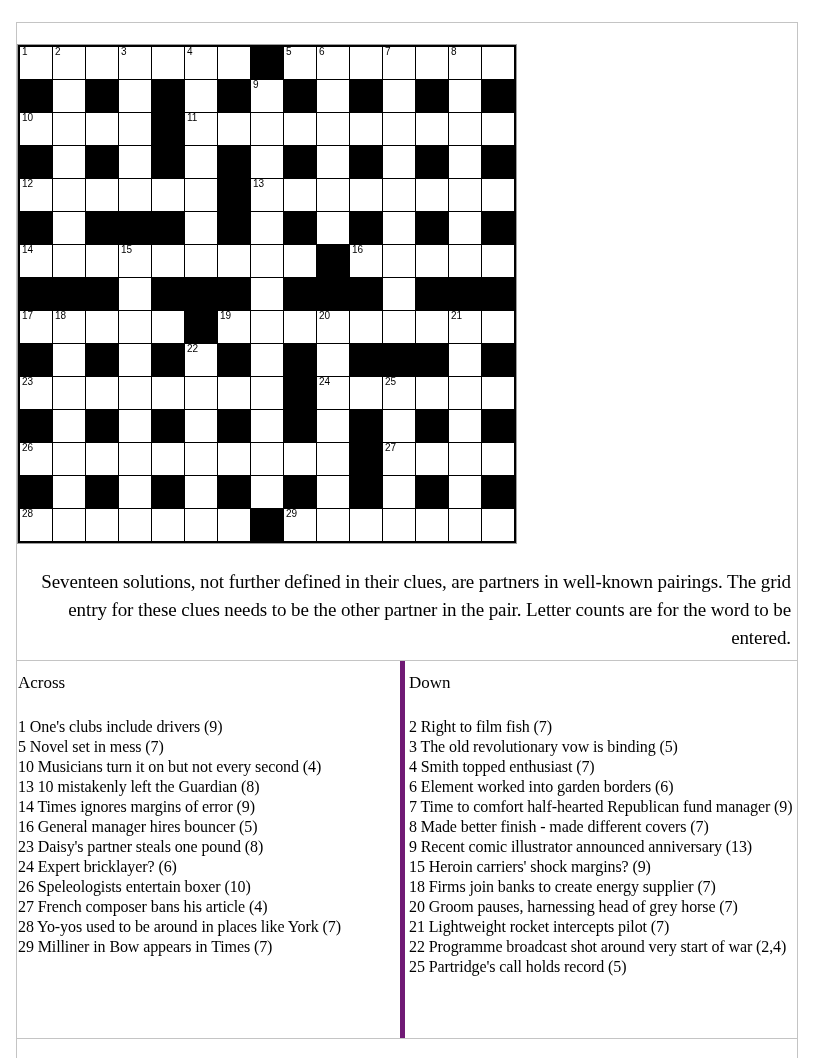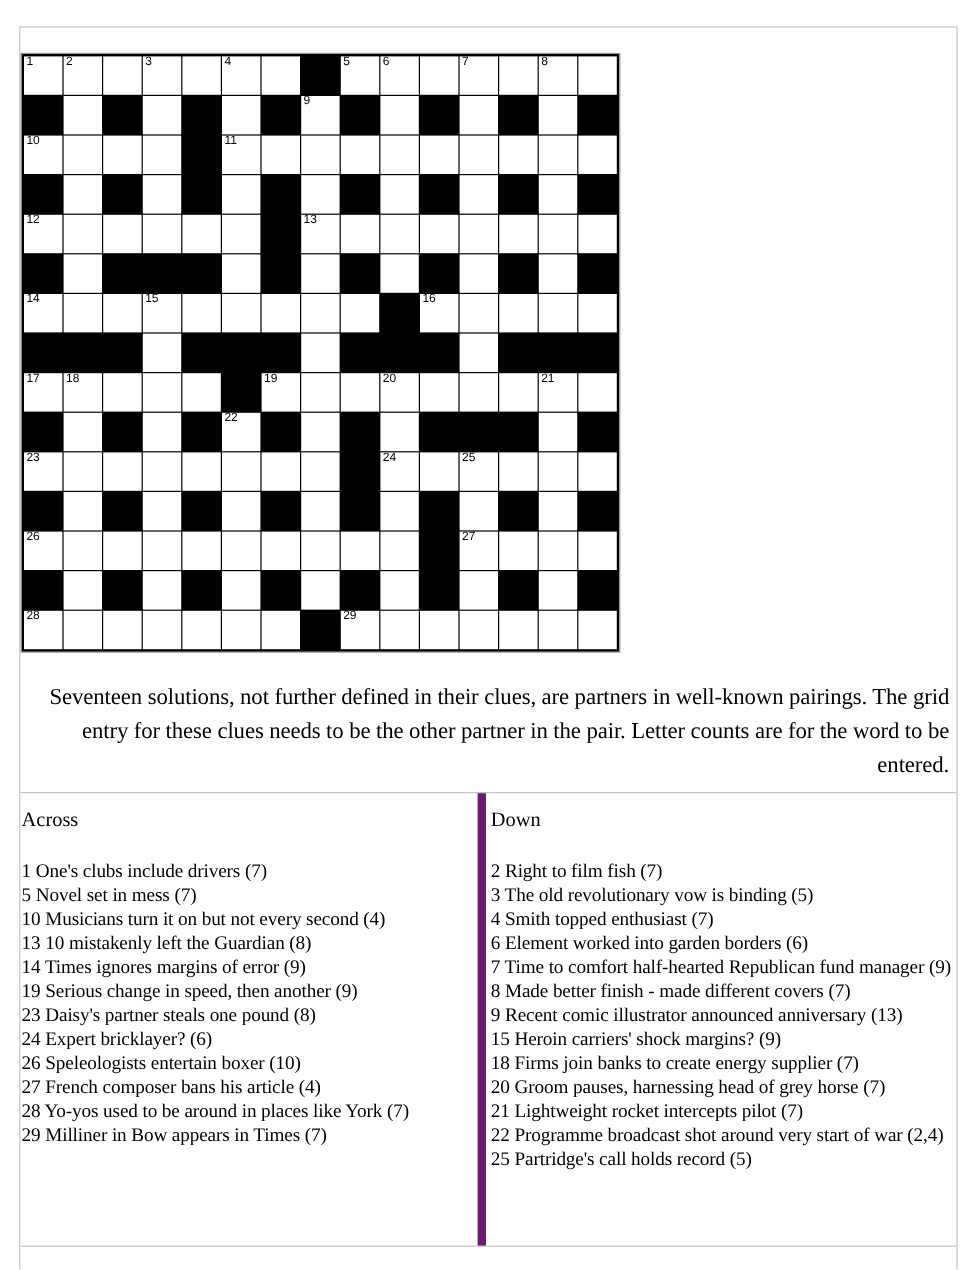--- a/index.html
+++ b/index.html
@@ -31,21 +31,21 @@
     font-family:"Liberation Sans", sans-serif;
     font-size:10px; line-height:12px; color:#000;
   }
   .preamble {
     margin:25px 0 0 0; padding:0 2px;
     width:776px; box-sizing:border-box;
     font-size:19px; line-height:28px; letter-spacing:-0.1px;text-align:right;
   }
   .row-clues { display:flex; height:377px; border-bottom:1px solid #c4c4c4; }
   .col { box-sizing:border-box; padding:12px 0 0 1px; font-size:16px; line-height:20px; }
-  .col-across { width:388px; border-right:7px solid #701a75; }
+  .col-across { width:388px; border-right:5px solid #701a75; }
   .col-down { flex:1; padding-left:4px; }
   .clue-head { margin:0 0 24px 0; font-size:17px; }
   .clue { letter-spacing:-0.1px; }
   .row-empty { height:60px; }
 </style>
 </head>
 <body>
 
 <div class="sheet">
   <div class="row-top">
@@ -333,26 +333,26 @@
         <div class="cell"></div>
         <div class="cell"></div>
         <div class="cell"></div>
       </div>
     <p class="preamble">Seventeen solutions, not further defined in their clues, are partners in well-known pairings. The grid entry for these clues needs to be the other partner in the pair. Letter counts are for the word to be entered.</p>
   </div>
   <div class="row-clues">
     <div class="col col-across">
       <div class="clue-head">Across</div>
       <div class="clue-list" id="across-list">
-          <div class="clue">1 One's clubs include drivers (7)</div>
+          <div class="clue">1 One's clubs include drivers (9)</div>
           <div class="clue">5 Novel set in mess (7)</div>
           <div class="clue">10 Musicians turn it on but not every second (4)</div>
           <div class="clue">13 10 mistakenly left the Guardian (8)</div>
           <div class="clue">14 Times ignores margins of error (9)</div>
-          <div class="clue">19 Serious change in speed, then another (9)</div>
+          <div class="clue">16 General manager hires bouncer (5)</div>
           <div class="clue">23 Daisy's partner steals one pound (8)</div>
           <div class="clue">24 Expert bricklayer? (6)</div>
           <div class="clue">26 Speleologists entertain boxer (10)</div>
           <div class="clue">27 French composer bans his article (4)</div>
           <div class="clue">28 Yo-yos used to be around in places like York (7)</div>
           <div class="clue">29 Milliner in Bow appears in Times (7)</div>
         </div>
     </div>
     <div class="col col-down">
       <div class="clue-head">Down</div>

